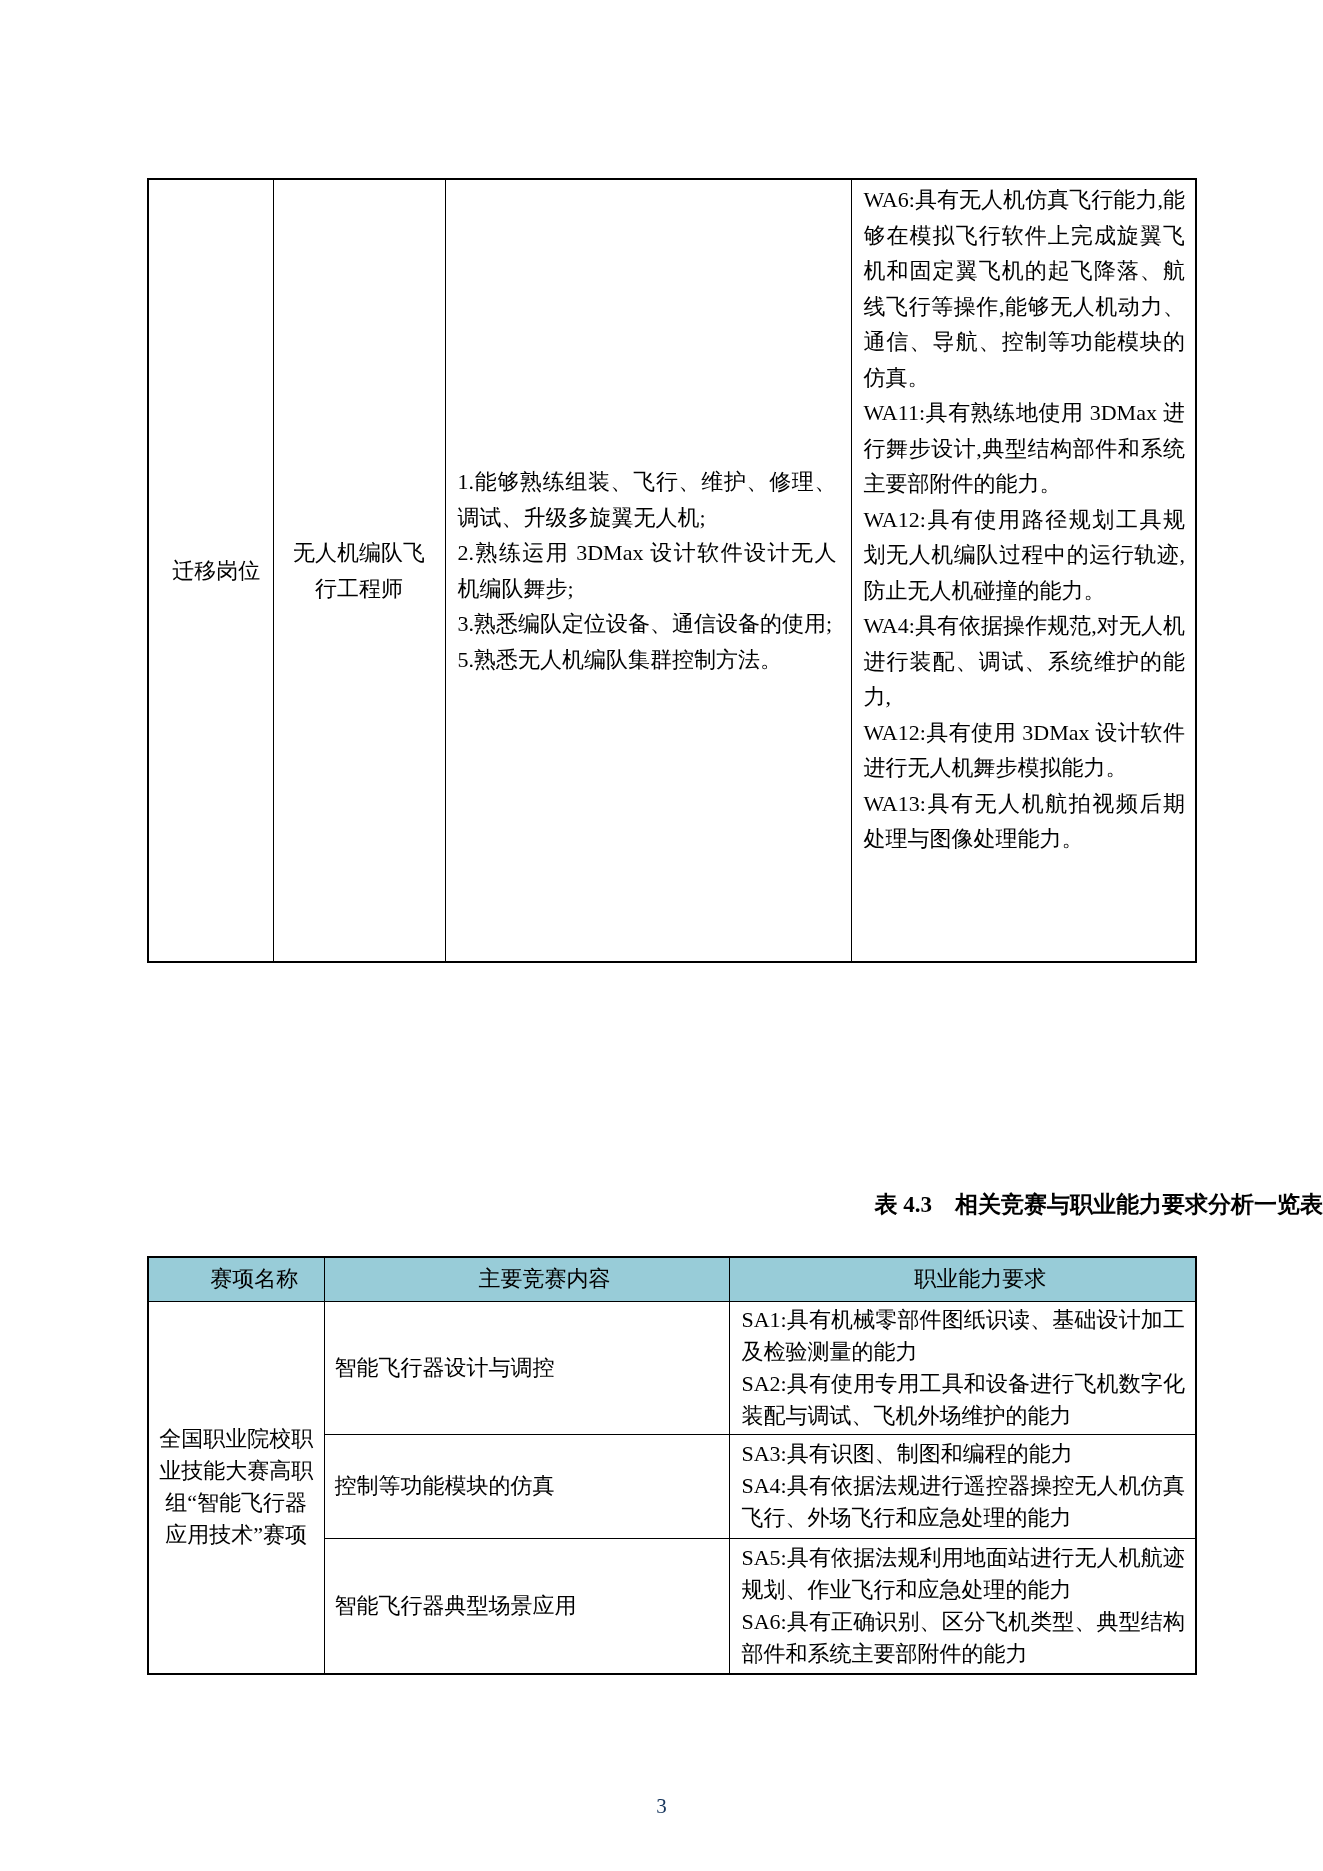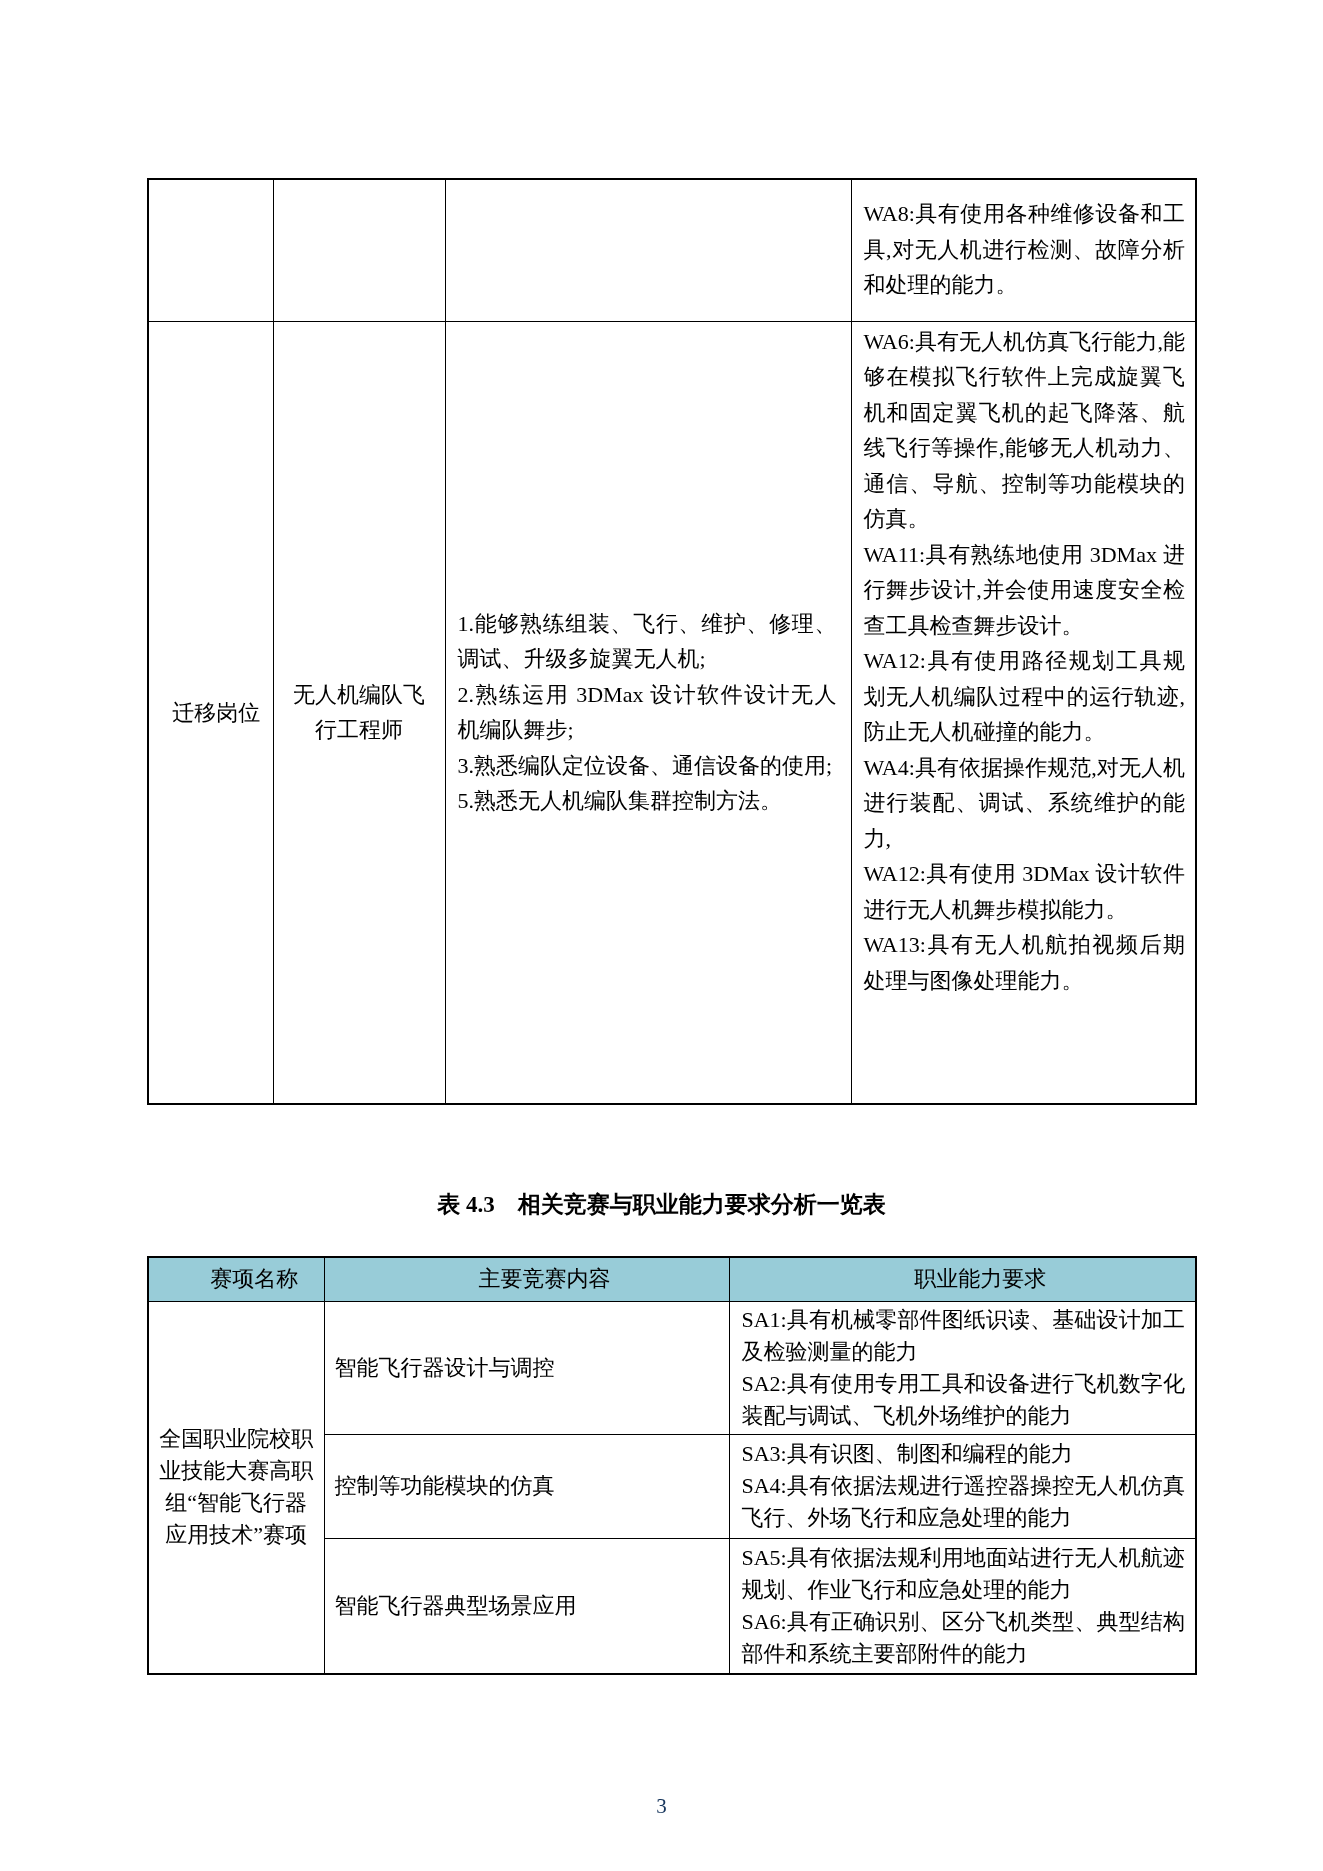--- a/index.html
+++ b/index.html
@@ -20,21 +20,21 @@
   .t1 .cell-job  { text-align:center; padding:0 12px; }
   .t1 .cell-req  { padding:0 14px 0 12px; }
   .t1 .cell-abil { padding:2px 10px 2px 12px; vertical-align:top; }
   .t1 .r1 .cell-abil { padding-top:16px; }
 
   .para { text-align:justify; text-align-last:left; }
 
   
   .t2title {
     position:absolute; left:0; top:1190px; width:1323px;
-    text-align:center; font-weight:bold; font-size:23px; line-height:30px;
+    text-align:right; font-weight:bold; font-size:23px; line-height:30px;
   }
 
   
   .t2 { left:147px; top:1256px; width:1048px; border:2px solid #000; }
   .t2 th {
     background:var(--header-bg,#98ccd8);
     border:1px solid #000; height:44px;
     font-weight:normal; font-size:22px; text-align:center; vertical-align:middle;padding-left:36px;
   }
   .t2 td { border:1px solid #000; font-size:22px; line-height:32px; vertical-align:middle; overflow:hidden;margin-top:44px; }
@@ -57,40 +57,32 @@
 <div class="page">
 
   <table class="t1">
     <colgroup>
       <col style="width:125px">
         <col style="width:172px">
         <col style="width:406px">
         <col style="width:345px">
     </colgroup>
     <tbody>
-        <tr class="r1">
-      <td class="cell-pos"></td>
-      <td class="cell-job"></td>
-      <td class="cell-req"></td>
-      <td class="cell-abil">
-            <div class="para">WA8:具有使用各种维修设备和工具,对无人机进行检测、故障分析和处理的能力。</div>
-          </td>
-    </tr>
     <tr class="r2">
       <td class="cell-pos">迁移岗位</td>
       <td class="cell-job">无人机编队飞行工程师</td>
       <td class="cell-req">
             <div class="para">1.能够熟练组装、飞行、维护、修理、调试、升级多旋翼无人机;</div>
             <div class="para">2.熟练运用 3DMax 设计软件设计无人机编队舞步;</div>
             <div class="para">3.熟悉编队定位设备、通信设备的使用;</div>
             <div class="para">5.熟悉无人机编队集群控制方法。</div>
           </td>
       <td class="cell-abil">
             <div class="para">WA6:具有无人机仿真飞行能力,能够在模拟飞行软件上完成旋翼飞机和固定翼飞机的起飞降落、航线飞行等操作,能够无人机动力、通信、导航、控制等功能模块的仿真。</div>
-            <div class="para">WA11:具有熟练地使用 3DMax 进行舞步设计,并会使用速度安全检查工具检查舞步设计。</div>
+            <div class="para">WA11:具有熟练地使用 3DMax 进行舞步设计,典型结构部件和系统主要部附件的能力。</div>
             <div class="para">WA12:具有使用路径规划工具规划无人机编队过程中的运行轨迹,防止无人机碰撞的能力。</div>
             <div class="para">WA4:具有依据操作规范,对无人机进行装配、调试、系统维护的能力,</div>
             <div class="para">WA12:具有使用 3DMax 设计软件进行无人机舞步模拟能力。</div>
             <div class="para">WA13:具有无人机航拍视频后期处理与图像处理能力。</div>
           </td>
     </tr>
   </tbody>
     </table>
 
   <div class="t2title">表 4.3　相关竞赛与职业能力要求分析一览表</div>

